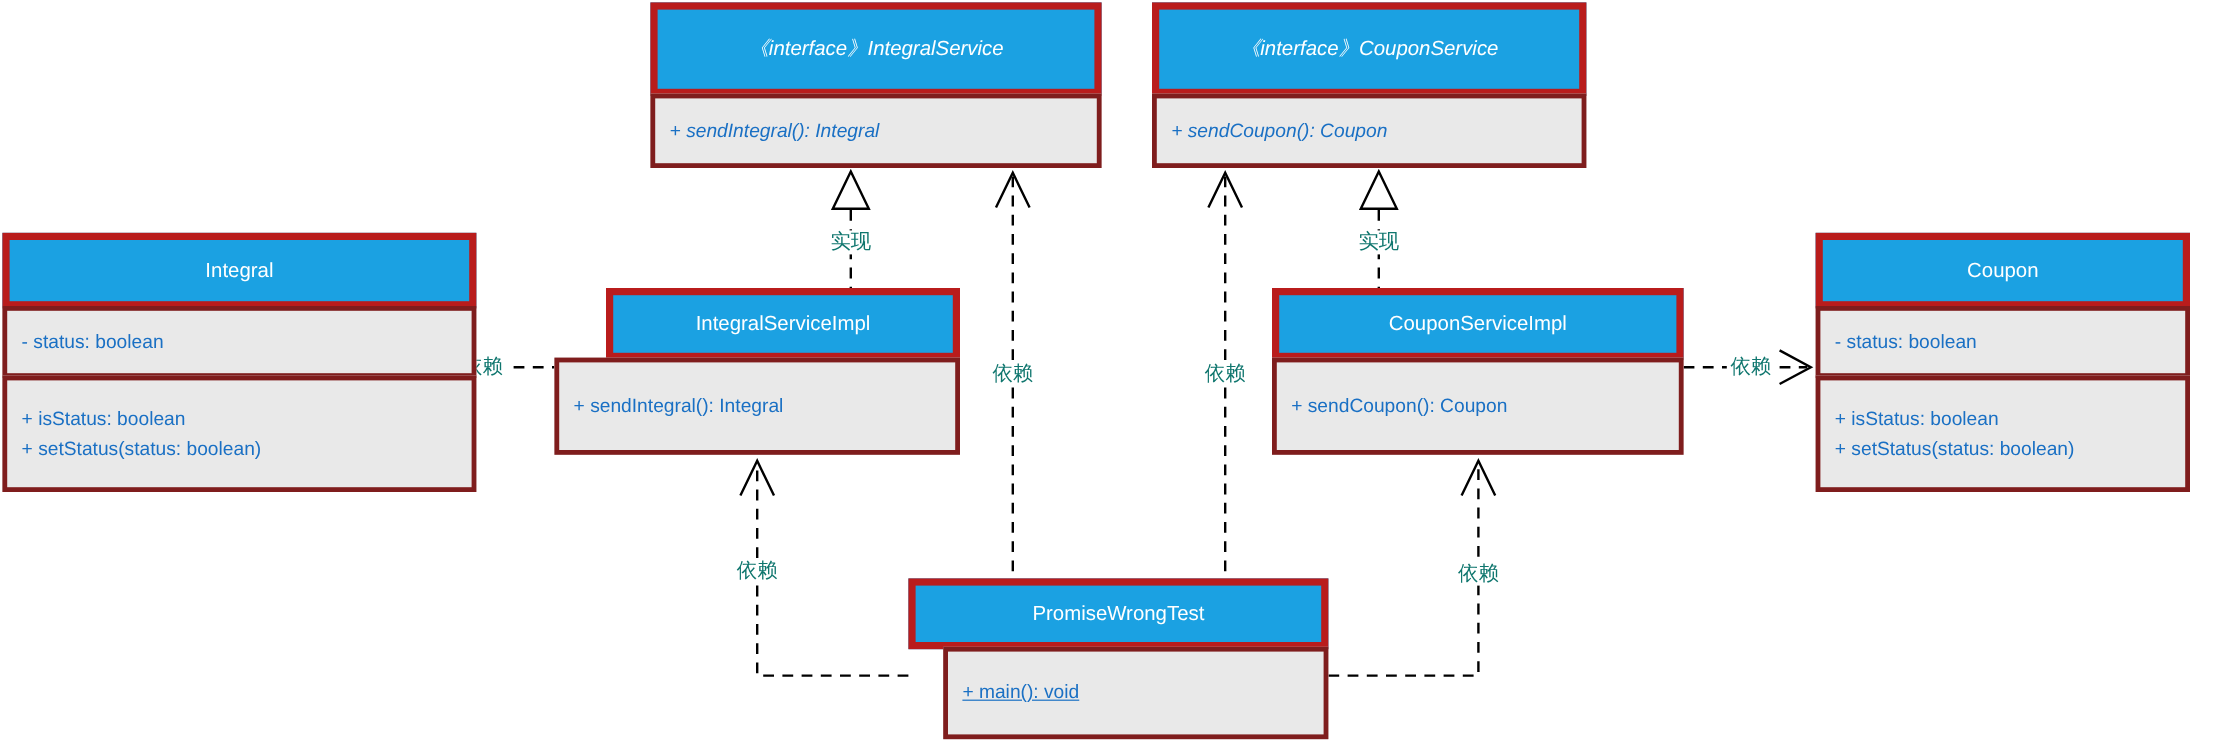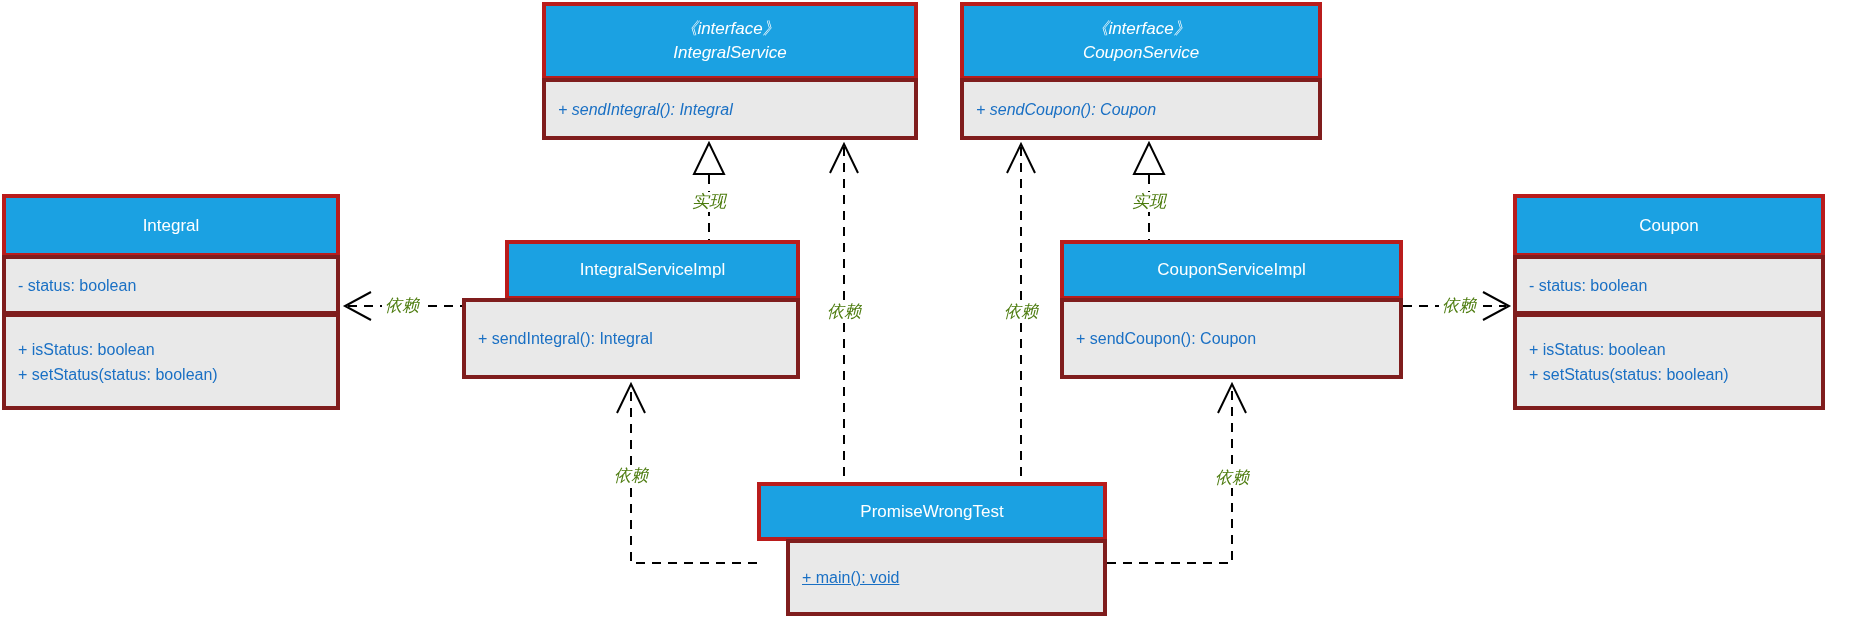--- a/index.html
+++ b/index.html
@@ -3,37 +3,37 @@
 <meta charset="utf-8">
 <style>
   html,body { margin:0; padding:0; background:#ffffff; }
   #canvas {
     position:relative; width:1854px; height:622px; background:#ffffff;
     font-family:"Liberation Sans", sans-serif; overflow:hidden;
   }
   .uml-box { position:absolute; box-sizing:border-box; }
   .sec { box-sizing:border-box; overflow:hidden; }
   .sec-title {
-    background:#1ba1e2; border:4px solid #b91c1c; color:#ffffff;
-    display:flex; flex-direction:column; align-items:center; justify-content:center;
+    background:#1ba1e2; border:6px solid #b91c1c; color:#ffffff;
+    display:flex; flex-direction:row; align-items:center; justify-content:center;
     text-align:center; font-size:17px; line-height:24px;
   }
   .sec-body {
     background:#e9e9e9; border:4px solid #7f1d1d; margin-top:-2px;
     color:#1a70c4; font-size:16px; line-height:25px;
     display:flex; flex-direction:column; justify-content:center;
     padding:0 12px; text-align:left;
   }
   .italic { font-style:italic; }
   .static-member { text-decoration:underline; }
   svg.edges { position:absolute; left:0; top:0; pointer-events:none; }
   .edge-label {
     position:absolute; transform:translate(-50%,-50%);
-    background:#ffffff; color:#4d7c0f; font-size:17px; line-height:20px;
-    padding:0 3px; white-space:nowrap;font-style:italic;
+    background:#ffffff; color:#0f766e; font-size:17px; line-height:20px;
+    padding:0 3px; white-space:nowrap;
   }
 </style>
 </head>
 <body>
 
 <div id="canvas">
 
   <svg class="edges" width="1854" height="622" viewBox="0 0 1854 622">
 
     <g>
@@ -99,21 +99,21 @@
   <div class="uml-box" style="left:960px; top:2px; width:362px;">
     <div class="sec sec-title italic" style="height:78px;">
       <div>《interface》</div>
       <div>CouponService</div>
     </div>
     <div class="sec sec-body italic" style="height:62px;">
       <div>+ sendCoupon(): Coupon</div>
     </div>
   </div>
 
-  <div class="uml-box" style="left:2px; top:194px; width:338px;">
+  <div class="uml-box" style="left:2px; top:194px; width:395px;">
     <div class="sec sec-title" style="height:63px;">
       <div>Integral</div>
     </div>
     <div class="sec sec-body" style="height:60px;">
       <div>- status: boolean</div>
     </div>
     <div class="sec sec-body" style="height:97px;">
       <div>+ isStatus: boolean</div>
       <div>+ setStatus(status: boolean)</div>
     </div>

